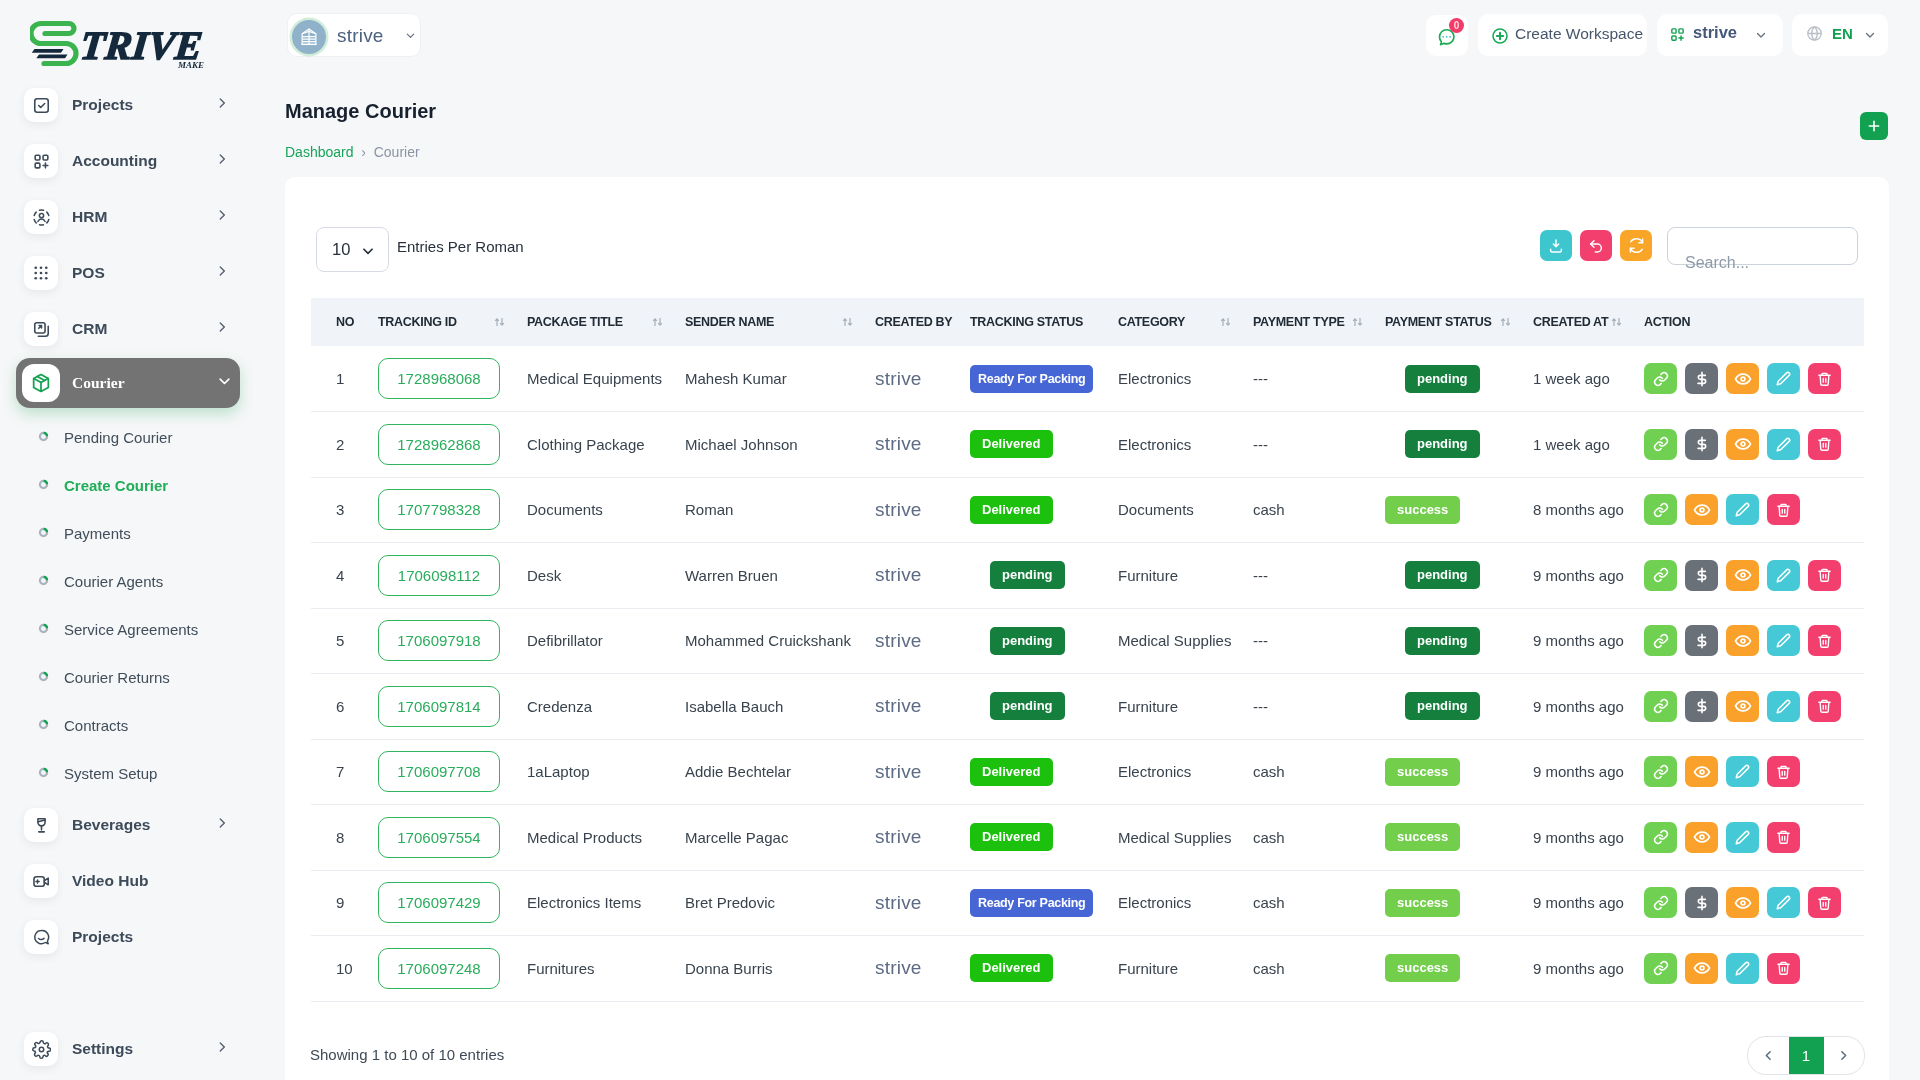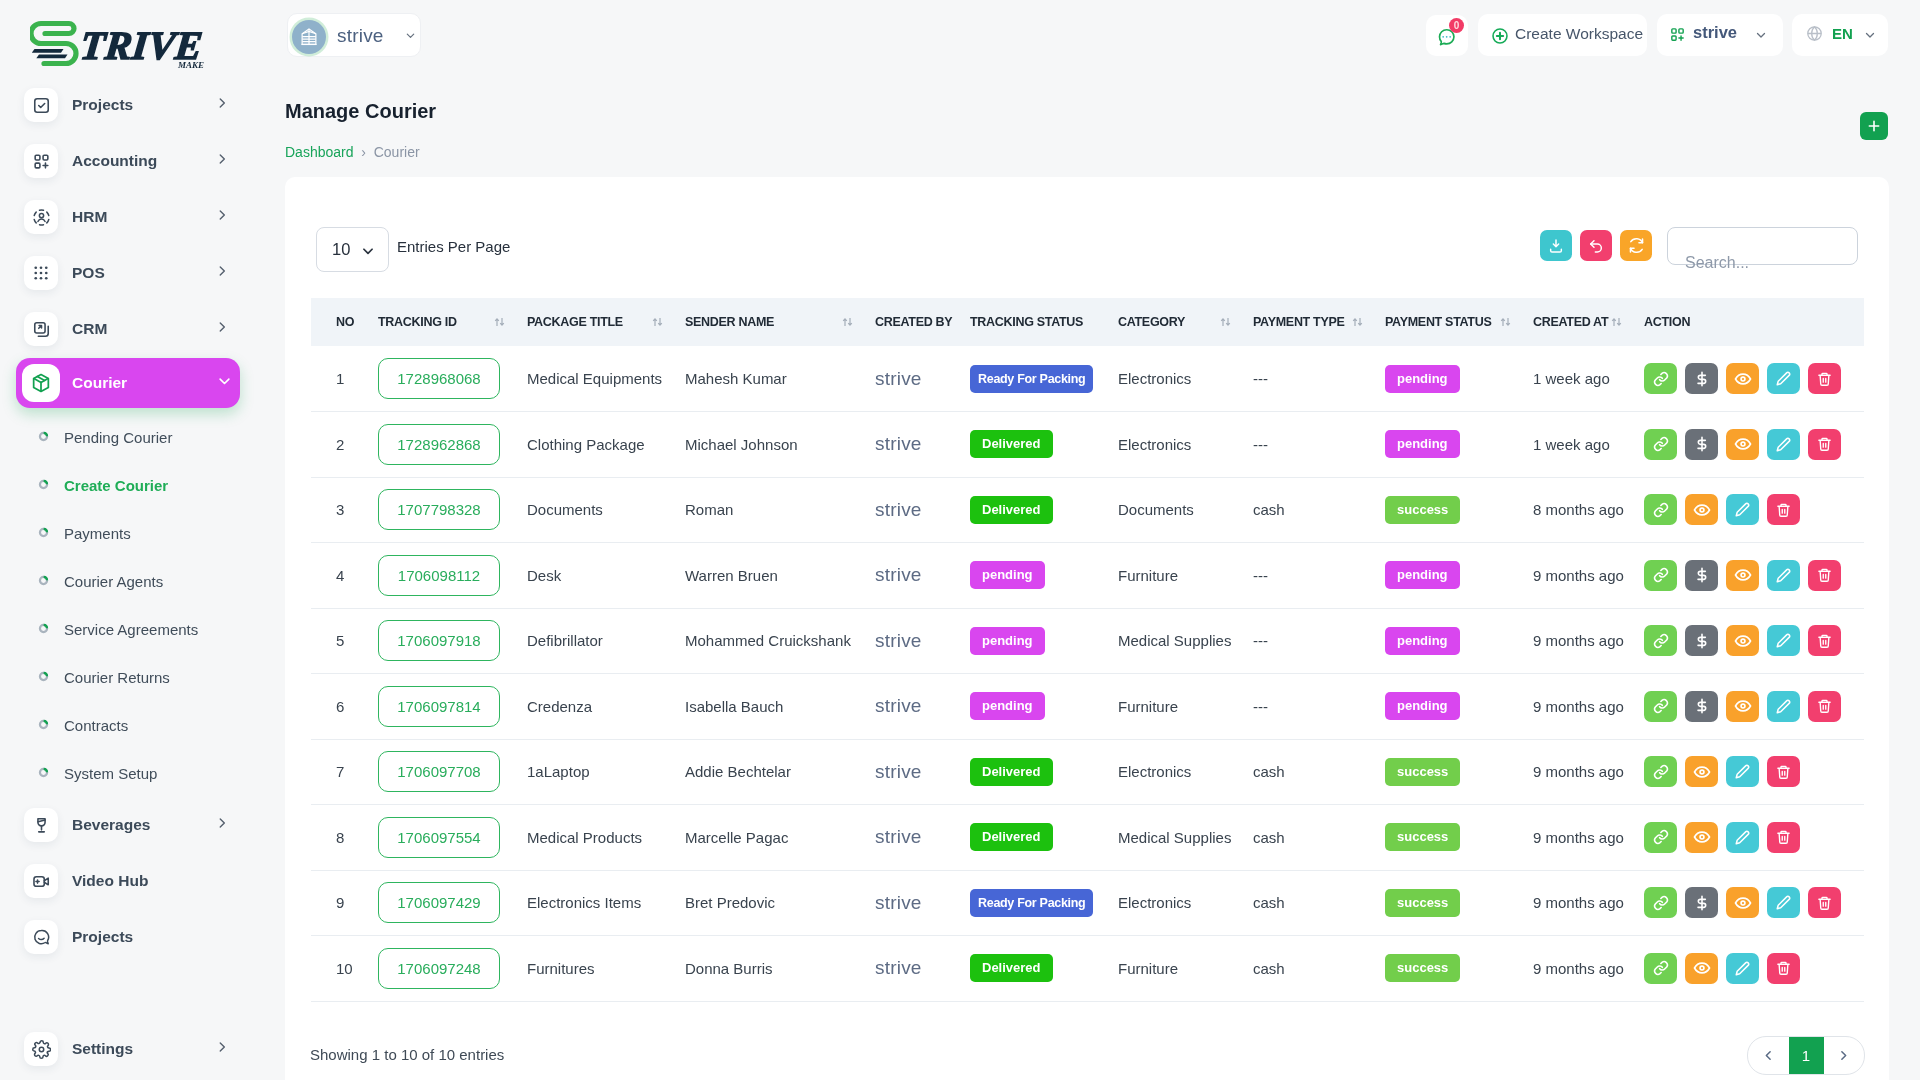--- a/index.html
+++ b/index.html
@@ -3,21 +3,21 @@
 <meta charset="utf-8">
 <style>
 * { margin:0; padding:0; box-sizing:border-box; }
 html,body { width:1920px; height:1080px; font-family:"Liberation Sans",sans-serif; background:#f6f7f8; overflow:hidden; color:#3a4652; }
 #sidebar { position:absolute; left:0; top:0; width:260px; height:1080px; }
 .logo { position:absolute; left:30px; top:14px; }
 .mitem { position:absolute; left:0; width:260px; height:56px; }
 .mico { position:absolute; left:24px; top:11px; width:34px; height:34px; background:#fff; border-radius:10px; box-shadow:0 3px 8px rgba(40,60,90,.08); display:flex; align-items:center; justify-content:center; }
 .mtxt { position:absolute; left:72px; top:50%; transform:translateY(-50%); font-size:15.5px; font-weight:700; color:#3c4a59; }
 .mchev { position:absolute; left:215px; top:50%; transform:translateY(-50%); }
-.courier-pill { position:absolute; left:16px; top:358px; width:224px; height:50px; background:#d946ef; border-radius:14px; box-shadow:0 6px 14px rgba(18,161,80,.25); }
+.courier-pill { position:absolute; left:16px; top:358px; width:224px; height:50px; background:#737373; border-radius:14px; box-shadow:0 6px 14px rgba(18,161,80,.25);font-family:Liberation Serif, serif; }
 .courier-pill .cico { position:absolute; left:6px; top:6px; width:38px; height:38px; background:#fff; border-radius:12px; display:flex; align-items:center; justify-content:center; }
 .courier-pill .ctxt { position:absolute; left:56px; top:50%; transform:translateY(-50%); color:#fff; font-size:15.5px; font-weight:700; }
 .courier-pill .cchev { position:absolute; left:201px; top:50%; transform:translateY(-50%); }
 .sitem { position:absolute; left:0; width:260px; height:48px; }
 .sdot { position:absolute; left:38px; top:50%; transform:translateY(-50%); }
 .stxt { position:absolute; left:64px; top:50%; transform:translateY(-50%); font-size:15px; font-weight:400; color:#404d5a;text-align:right; }
 .stxt.act { color:#1fad57; font-weight:600; }
 #main { position:absolute; left:260px; top:0; width:1660px; height:1080px; }
 .hdrbox { position:absolute; background:#fff; border-radius:10px; }
 .title { position:absolute; left:25px; top:100px; font-size:20px; font-weight:700; color:#17212e; }
@@ -32,21 +32,21 @@
 .srch { position:absolute; left:1382px; top:50px; width:191px; height:38px; border:1px solid #ccd3dc; border-radius:8px; }
 .srch span { position:absolute; left:17px; top:26px; font-size:16px; color:#8e99a9; }
 table.tbl { position:absolute; left:26px; top:121px; width:1553px; border-collapse:collapse; table-layout:fixed; }
 .tbl th { height:48px; background:#f0f4f8; font-size:12.5px; font-weight:700; color:#212b36; text-align:left; letter-spacing:-0.3px; position:relative; }
 .tbl td { height:65.5px; border-bottom:1px solid #e9edf1; font-size:15px; color:#39434e; vertical-align:middle; }
 .sort { position:absolute; right:22px; top:18px; }
 .tid { display:inline-block; width:122px; height:41px; line-height:39px; text-align:center; border:1.5px solid #2eb55e; border-radius:10px; color:#29ad5c; font-size:15px; }
 .badge { display:inline-block; height:28px; line-height:28px; padding:0 12px; border-radius:5px; color:#fff; font-size:13px; font-weight:700; }
 .b-blue { background:#4766d6; }
 .b-green { background:#1cc10e; }
-.b-orange { background:#d946ef; }
+.b-orange { background:#15803d;margin-left:20px; }
 .b-lgreen { background:#72ce4b; }
 .strv { font-size:19px; color:#5d6b84; letter-spacing:.2px; }
 .abtn { display:inline-flex; width:33px; height:31px; border-radius:7px; align-items:center; justify-content:center; margin-right:8px; vertical-align:middle; }
 .a-link { background:#70d052; }
 .a-usd { background:#6a7078; }
 .a-eye { background:#f9a12b; }
 .a-pen { background:#45c9d6; }
 .a-del { background:#f23f6e; }
 .showing { position:absolute; left:25px; top:869px; font-size:15px; color:#3f4a56; }
 .pagin { position:absolute; left:1462px; top:859px; width:118px; height:39px; border:1px solid #e0e4e9; border-radius:19px; background:#fff; overflow:hidden; display:flex; }
@@ -309,21 +309,21 @@
         <path d="M12 5v14M5 12h14"></path>
       </svg>
     </div>
   <div class="card">
     <div class="entsel">
         <span>10</span>
         <svg style="position:absolute;left:44px;top:16px;" width="14" height="14" viewBox="0 0 24 24" fill="none" stroke="#2b3440" stroke-width="3" stroke-linecap="round" stroke-linejoin="round">
           <path d="M5 9l7 7 7-7"></path>
         </svg>
       </div>
-    <div class="entlbl">Entries Per Page</div>
+    <div class="entlbl">Entries Per Roman</div>
     <div class="tbtn" style="left:1255px;background:#3ec6ce;">
         <svg width="16" height="16" viewBox="0 0 24 24" fill="none" stroke="#fff" stroke-width="2.2" stroke-linecap="round" stroke-linejoin="round">
           <path d="M12 3v10m0 0l-4-4m4 4l4-4"></path>
           <path d="M4 17v2a2 2 0 0 0 2 2h12a2 2 0 0 0 2-2v-2"></path>
         </svg>
       </div>
     <div class="tbtn" style="left:1295px;background:#f23f6e;">
         <svg width="16" height="16" viewBox="0 0 24 24" fill="none" stroke="#fff" stroke-width="2.2" stroke-linecap="round" stroke-linejoin="round">
           <path d="M9 14L4 9l5-5"></path>
           <path d="M4 9h10a6 6 0 0 1 0 12h-3"></path>

